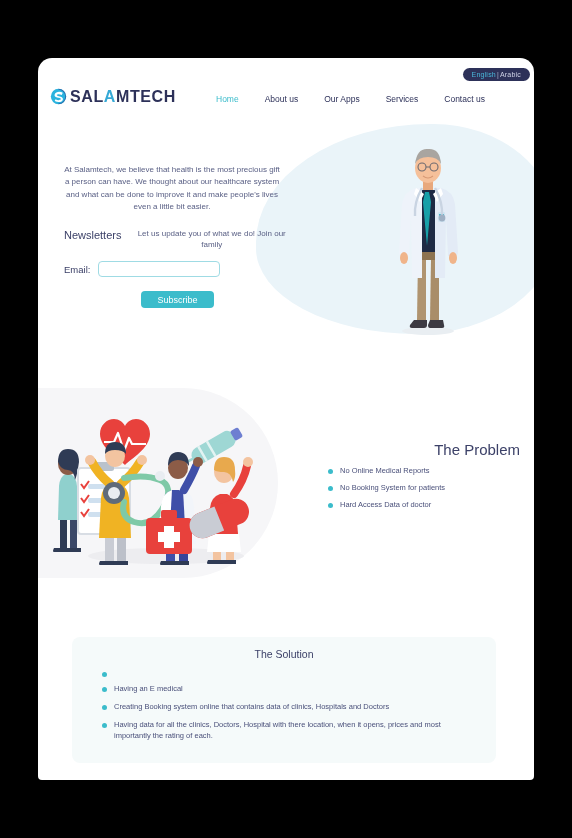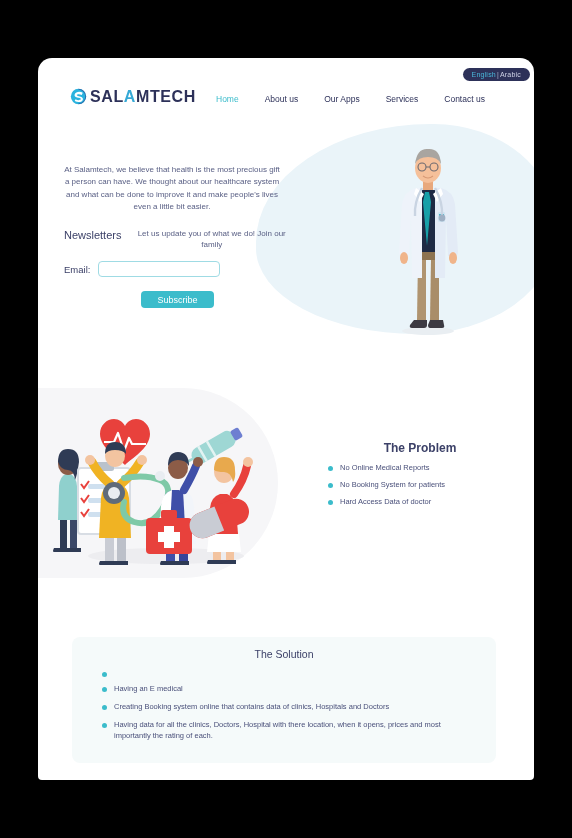--- a/index.html
+++ b/index.html
@@ -39,21 +39,21 @@
     border-radius: 9px;
     letter-spacing: .2px;
     white-space: nowrap;
     z-index: 6;
   }
   #lang-pill .active { color: #49b6d8; }
   #lang-pill .sep { color: #aab0cc; margin: 0 1px; }
 
   #logo {
     position: absolute;
-    left: 32px;
+    left: 12px;
     top: 30px;
     display: flex;
     align-items: center;
     gap: 3px;
     z-index: 5;
   }
   #logo .mark { width: 17px; height: 17px; display: block; }
   #logo .word {
     font-size: 16px;
     font-weight: bold;
@@ -183,24 +183,24 @@
 
   #problem {
     position: absolute;
     left: 282px;
     top: 383px;
     width: 200px;
     z-index: 3;
   }
   #problem h2 {
     margin: 0 0 7px 0;
-    font-size: 12px;
-    font-weight: bold;
+    font-size: 15px;
+    font-weight: normal;
     color: #3c4168;
-    text-align: center;
+    text-align: right;
   }
   .bullets { list-style: none; margin: 8px; padding: 0; }
   .bullets li {
     display: flex;
     align-items: flex-start;
     gap: 7px;
     margin-bottom: 6px;
     font-size: 7.5px;
     color: #4a507a;
     line-height: 1.45;

